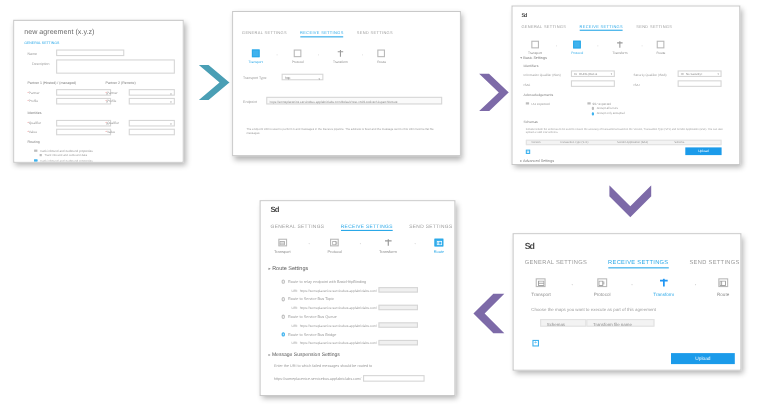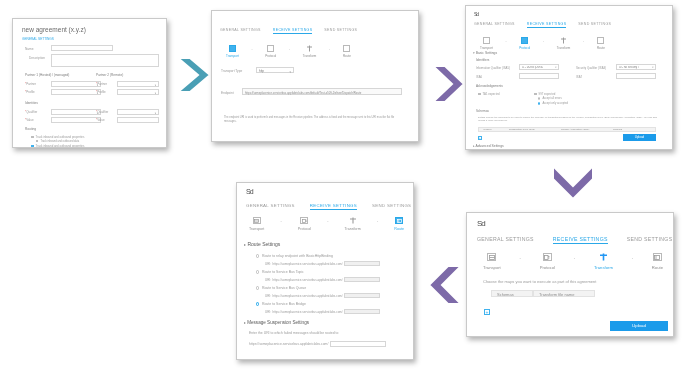--- a/index.html
+++ b/index.html
@@ -46,21 +46,21 @@
   .req { color:#e06868; }
   .sechead { color:#7c7c7c; }
   .radio { border:1px solid #bdbdbd; border-radius:50%; background:#fff; }
   .radio.on { border-color:#3fb2ee; background:#3fb2ee; box-shadow: inset 0 0 0 1px #fff; }
   .chk { border:1px solid #bdbdbd; background:#fff; }
   .chk.on { border-color:#3fb2ee; background:#3fb2ee; }
   .btnblue { background:#1b9bea; color:#fff; text-align:center; }
   .link { color:#2aa8e8; }
   .gridhead { background:#f3f3f3; border:1px solid #e2e2e2; color:#8d8d8d; }
   .helptext { color:#9b9b9b; }
-  .logo { color:#4a4a4a; font-weight:normal; letter-spacing:-1px; }
+  .logo { color:#4a4a4a; font-weight:bold; letter-spacing:-1px; }
 
   .arrow { position:absolute; }
   .arrow svg { display:block; }
 </style>
 </head>
 <body>
 
 <div id="stage">
 
   <div class="panel" style="left:12px; top:18px; width:155px; height:130px;">

